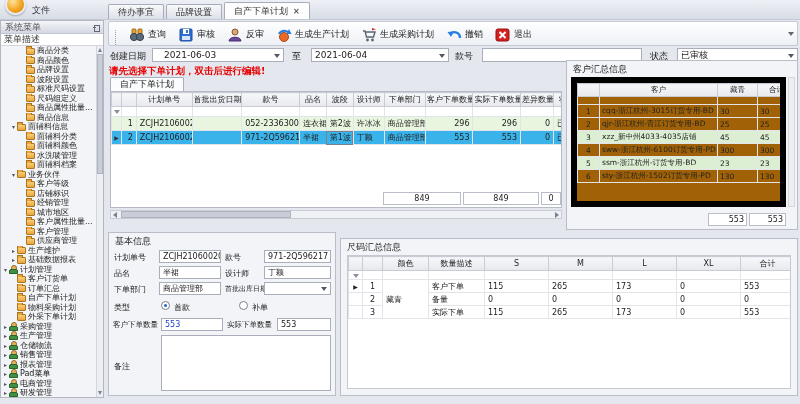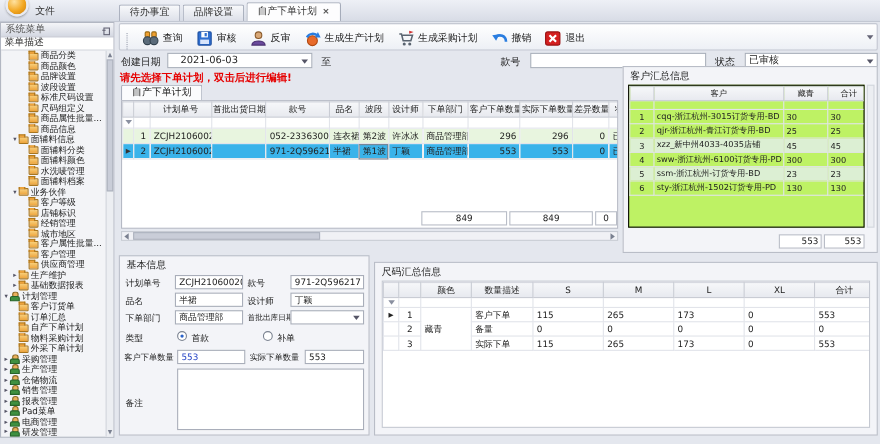--- a/index.html
+++ b/index.html
@@ -90,21 +90,21 @@
            border:1px solid #b9bdc7;text-align:center;padding:0 2px;font-size:8px;}
   .hscroll{position:absolute;left:2px;top:190px;width:452px;height:9px;background:#f0f1f5;border:1px solid #c8ccd4;}
   .hs-left,.hs-right{position:absolute;top:1px;width:0;height:0;border-top:3px solid transparent;border-bottom:3px solid transparent;}
   .hs-left{left:2px;border-right:4px solid #7a8090;}
   .hs-right{right:2px;border-left:4px solid #7a8090;}
   .hs-thumb{position:absolute;left:10px;top:0;width:170px;height:7px;background:#c9cdd8;border:1px solid #aeb3bf;}
   
   .panel{position:absolute;background:#f3f4f8;border:1px solid #b9bdc7;border-radius:0;}
   .panel-title{position:absolute;left:6px;top:2px;color:#222;}
   .cust-panel{left:458px;top:40px;width:232px;height:170px;}
-  .cust-wrap{position:absolute;left:4px;top:16px;right:11px;bottom:22px;background:#bef264;border:1px solid #000000;overflow:hidden;}
+  .cust-wrap{position:absolute;left:4px;top:16px;right:11px;bottom:22px;background:#a16207;border:6px solid #000000;overflow:hidden;}
   .cs{width:218px;font-size:7.5px;}
   .cs th{background:linear-gradient(#f6f7f9,#e7e9ef);border:1px solid #c9ccd4;height:13px;font-weight:normal;}
   .cs td{border:1px solid #e2e4ea;height:13px;overflow:hidden;white-space:nowrap;padding:0 2px;}
   .cs tr.filter td{height:8px;}
   .cs tr.green td{background:#dcefd3;}
   .cs .c-num{text-align:center;}
   .cs-scroll{position:absolute;right:2px;top:16px;bottom:22px;width:7px;background:#eceef2;border:1px solid #d3d6dd;}
   .cs-tot{position:absolute;bottom:3px;height:13px;line-height:12px;background:#fff;border:1px solid #b9bdc7;
           text-align:right;padding:0 2px;font-size:8px;}
   
@@ -444,20 +444,24 @@
       <span class="tb-overflow"></span>
     </div>
 
     <div class="filter-bar">
       <span class="flabel" style="left:2px;">创建日期</span>
       <div class="combo" style="left:44px;width:132px;padding-left:11px;">
         <span>2021-06-03</span>
         <span class="dd"></span>
       </div>
       <span class="flabel" style="left:184px;">至</span>
+      <div class="combo" style="left:203px;width:138px;">
+        <span>2021-06-04</span>
+        <span class="dd"></span>
+      </div>
       <span class="flabel" style="left:347px;">款号</span>
       <div class="combo" style="left:374px;width:160px;padding-right:3px;">
         <span></span>
       </div>
       <span class="flabel" style="left:542px;">状态</span>
       <div class="combo" style="left:569px;width:121px;">
         <span>已审核</span>
         <span class="dd"></span>
       </div>
     </div>

